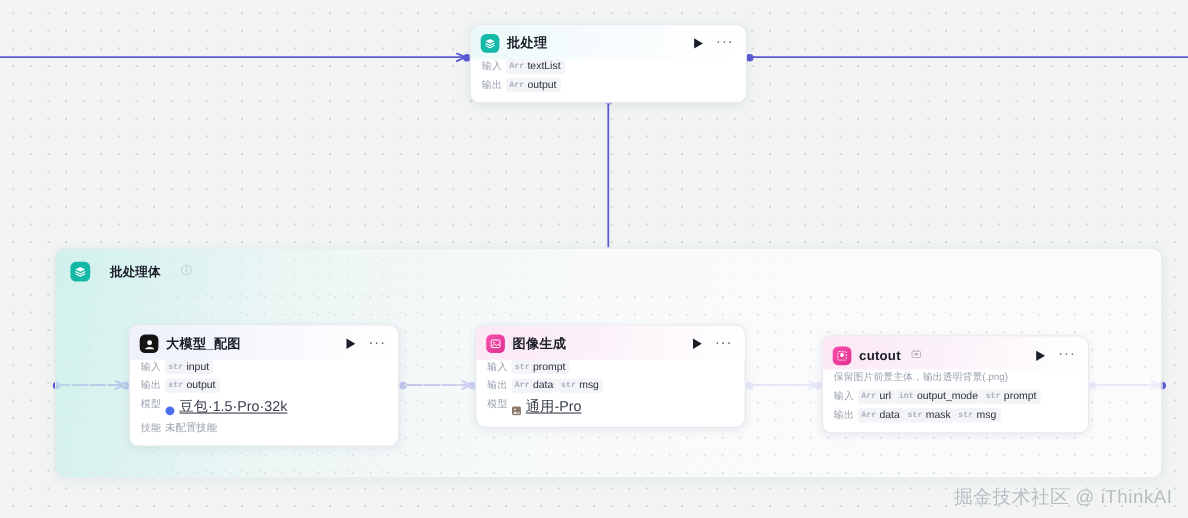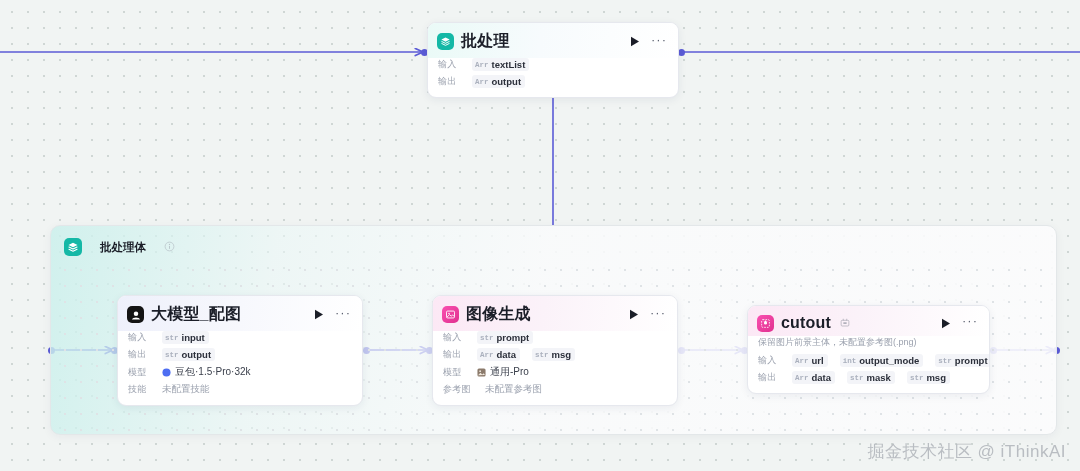--- a/index.html
+++ b/index.html
@@ -33,59 +33,59 @@
     padding: 8px 9px 6px 9px;
     gap: 7px;
   }
   .node-ico {
     width: 17px; height: 17px; border-radius: 5px;
     flex: 0 0 auto;
     display: flex; align-items: center; justify-content: center;
   }
   .node-ico svg { display: block; }
   .node-title {
-    font-size: 16px; font-weight: bold; color: #1b1e28;
+    font-size: 12px; font-weight: bold; color: #1b1e28;
     letter-spacing: .2px; white-space: nowrap;
   }
   .plug-ico { flex: 0 0 auto; margin-left: 2px; opacity: .5; }
   .head-spacer { flex: 1 1 auto; }
   .run-btn {
     width: 14px; height: 14px; display: flex; align-items: center;
     justify-content: center; color: #1b1e28; flex: 0 0 auto;
   }
   .more-btn {
     font-size: 13px; color: #5b6170; letter-spacing: 1px;
     line-height: 8px; padding: 0 2px 4px 2px; flex: 0 0 auto;
   }
   .node-desc {
     font-size: 9px; color: #9ba1ae; padding: 0 10px 5px 10px;
     white-space: nowrap;
   }
   .node-body { padding: 0 10px 9px 10px; }
   .row {
-    display: flex; align-items: center; gap: 12px;
+    display: flex; align-items: flex-start; gap: 0;
     margin-bottom: 4px; white-space: nowrap;
   }
   .row:last-child { margin-bottom: 0; }
   .row-label {
     font-size: 9px; color: #9ba1ae; width: 22px;
     flex: 0 0 auto; letter-spacing: .3px;
   }
   .chip {
     display: inline-flex; align-items: center; gap: 3px;
     background: #f3f4f8; border-radius: 3px;
     padding: 1px 4px 1px 3px;
   }
   .chip .tn {
     font-size: 7.5px; color: #aab0bd; font-weight: bold;
     font-family: "Liberation Mono", monospace;
   }
-  .chip .vn { font-size: 9.5px; color: #2b2f3a; font-weight: bold; }
+  .chip .vn { font-size: 9.5px; color: #2b2f3a; font-weight: normal; }
   .plain-val { font-size: 9.5px; color: #9ba1ae; }
-  .model-val { font-size: 10px; color: #3a3f4b; display: flex; align-items: center; gap: 4px; }
+  .model-val { font-size: 13px; color: #3a3f4b; display: flex; align-items: center; gap: 4px; text-decoration: underline; }
   .model-dot { width: 9px; height: 9px; flex: 0 0 auto; }
 
   
   #batch-body-container {
     position: absolute;
     left: 50px; top: 225px; width: 1007px; height: 210px;
     border-radius: 10px;
     border: 1px solid #e3e7e9;
     background:
       linear-gradient(100deg, rgba(203,240,236,.85) 0%, rgba(234,248,247,.55) 22%, rgba(250,251,252,.85) 48%, rgba(252,252,253,.9) 100%);
@@ -307,24 +307,20 @@
           <span class="model-dot">
             <svg width="9" height="9" viewBox="0 0 12 12">
               <rect x="0.6" y="0.6" width="10.8" height="10.8" rx="2" fill="#8b7a6b"></rect>
               <circle cx="4.2" cy="4.2" r="1.2" fill="#efe7dc"></circle>
               <path d="M1.4 9.8 L4.6 6.4 L7 8.6 L9 7 L10.6 9.2 Z" fill="#efe7dc"></path>
             </svg>
           </span>
           <span>通用-Pro</span>
         </span>
       </div>
-      <div class="row">
-        <span class="row-label" style="width:30px;">参考图</span>
-        <span class="plain-val">未配置参考图</span>
-      </div>
     </div>
   </div>
 
   <div class="node" id="cutout-node" style="left:747px; top:305px; width:243px;">
     <div class="node-head" style="background:linear-gradient(95deg,#fce8f5 0%,#fbf2f9 45%,#ffffff 100%); padding-bottom:4px;">
       <span class="node-ico" style="background:linear-gradient(135deg,#f94fb0,#e0318f);">
         <svg width="11" height="11" viewBox="0 0 16 16">
           <rect x="2.4" y="2.4" width="11.2" height="11.2" rx="1.6" fill="none" stroke="#fff" stroke-width="1.2" stroke-dasharray="2.4 1.6"></rect>
           <circle cx="8" cy="7.4" r="2.2" fill="#fff"></circle>
           <path d="M8 2.8 L8.9 5 L11 5.2 L9.4 6.7 L9.9 8.9 L8 7.7 L6.1 8.9 L6.6 6.7 L5 5.2 L7.1 5 Z" fill="#fff"></path>
@@ -339,21 +335,21 @@
         </svg>
       </span>
       <span class="head-spacer"></span>
       <span class="run-btn">
         <svg width="10" height="11" viewBox="0 0 10 11">
             <path d="M1,0.8 L9,5.5 L1,10.2 Z" fill="#1b1e28"></path>
           </svg>
       </span>
       <span class="more-btn">···</span>
     </div>
-    <div class="node-desc">保留图片前景主体，未配置参考图(.png)</div>
+    <div class="node-desc">保留图片前景主体，输出透明背景(.png)</div>
     <div class="node-body">
       <div class="row">
         <span class="row-label">输入</span>
         <span class="chip">
           <span class="tn">Arr</span>
           <span class="vn">url</span>
         </span>
         <span class="chip">
           <span class="tn">int</span>
           <span class="vn">output_mode</span>

